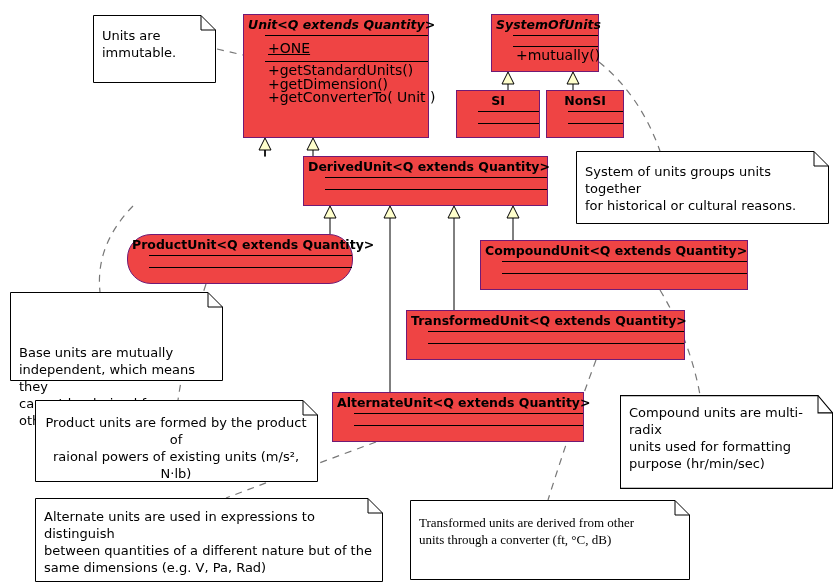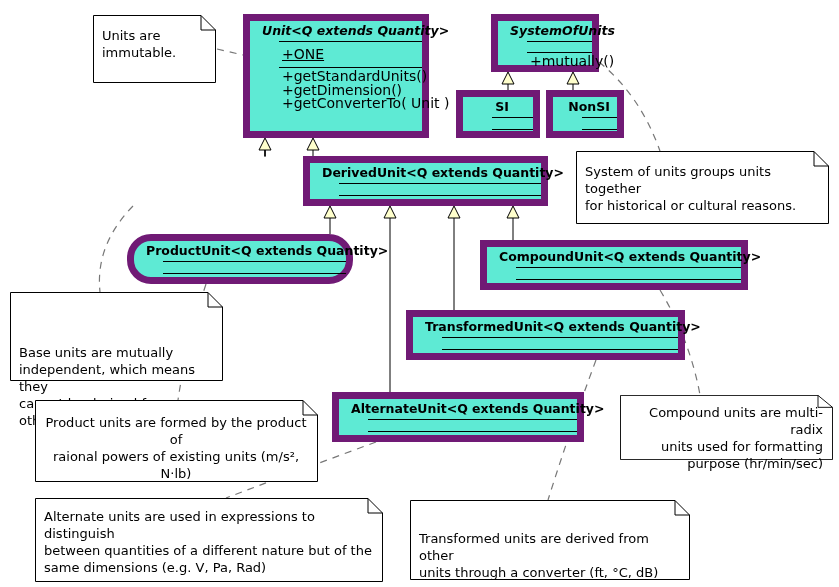--- a/index.html
+++ b/index.html
@@ -21,24 +21,23 @@
     top: 0;
     width: 839px;
     height: 587px;
     pointer-events: none;
   }
 
   
   .uml-class {
     position: absolute;
     box-sizing: border-box;
-    background: #5eead4;
-    border: 7px solid #701a75;
+    background: #ef4444;
+    border: 1px solid #701a75;
     z-index: 5;
-    padding-left: 8px;
   }
   .uml-name {
     box-sizing: border-box;
     text-align: center;
     font-size: 12.5px;
     font-weight: bold;
     color: #000000;
     padding: 3px 4px 3px 4px;
     white-space: nowrap;
     line-height: 14px;
@@ -240,21 +239,21 @@
 
   <div class="uml-note" style="left:35px; top:400px; width:283px; height:82px;text-align:center;">
     <svg class="note-svg" viewBox="0 0 283 82" preserveAspectRatio="none">
       <path d="M0.5,0.5 L268,0.5 L282.5,15 L282.5,81.5 L0.5,81.5 Z" fill="#ffffff" stroke="#000000" stroke-width="1"></path>
       <path d="M268,0.5 L268,15 L282.5,15" fill="none" stroke="#000000" stroke-width="1"></path>
     </svg>
     <div class="note-text" style="padding-top:14px;">Product units are formed by the product of
 raional powers of existing units (m/s², N·lb)</div>
   </div>
 
-  <div class="uml-note" style="left:620px; top:395px; width:213px; height:65px;text-align:right;">
+  <div class="uml-note" style="left:620px; top:395px; width:213px; height:94px;">
     <svg class="note-svg" viewBox="0 0 213 79" preserveAspectRatio="none">
       <path d="M0.5,0.5 L198,0.5 L212.5,15 L212.5,78.5 L0.5,78.5 Z" fill="#ffffff" stroke="#000000" stroke-width="1"></path>
       <path d="M198,0.5 L198,15 L212.5,15" fill="none" stroke="#000000" stroke-width="1"></path>
     </svg>
     <div class="note-text" style="padding-top:9px;">Compound units are multi-radix
 units used for formatting
 purpose (hr/min/sec)</div>
   </div>
 
   <div class="uml-note" style="left:35px; top:498px; width:348px; height:84px;">
@@ -265,17 +264,17 @@
     <div class="note-text" style="padding-top:10px;">Alternate units are used in expressions to distinguish
 between quantities of a different nature but of the
 same dimensions (e.g. V, Pa, Rad)</div>
   </div>
 
   <div class="uml-note" style="left:410px; top:500px; width:280px; height:80px;">
     <svg class="note-svg" viewBox="0 0 280 80" preserveAspectRatio="none">
       <path d="M0.5,0.5 L265,0.5 L279.5,15 L279.5,79.5 L0.5,79.5 Z" fill="#ffffff" stroke="#000000" stroke-width="1"></path>
       <path d="M265,0.5 L265,15 L279.5,15" fill="none" stroke="#000000" stroke-width="1"></path>
     </svg>
-    <div class="note-text" style="padding-top:30px;">Transformed units are derived from other
+    <div class="note-text" style="padding-top:14px;font-family:Liberation Serif, serif;">Transformed units are derived from other
 units through a converter (ft, °C, dB)</div>
   </div>
 
 </div>
 
 </body></html>

